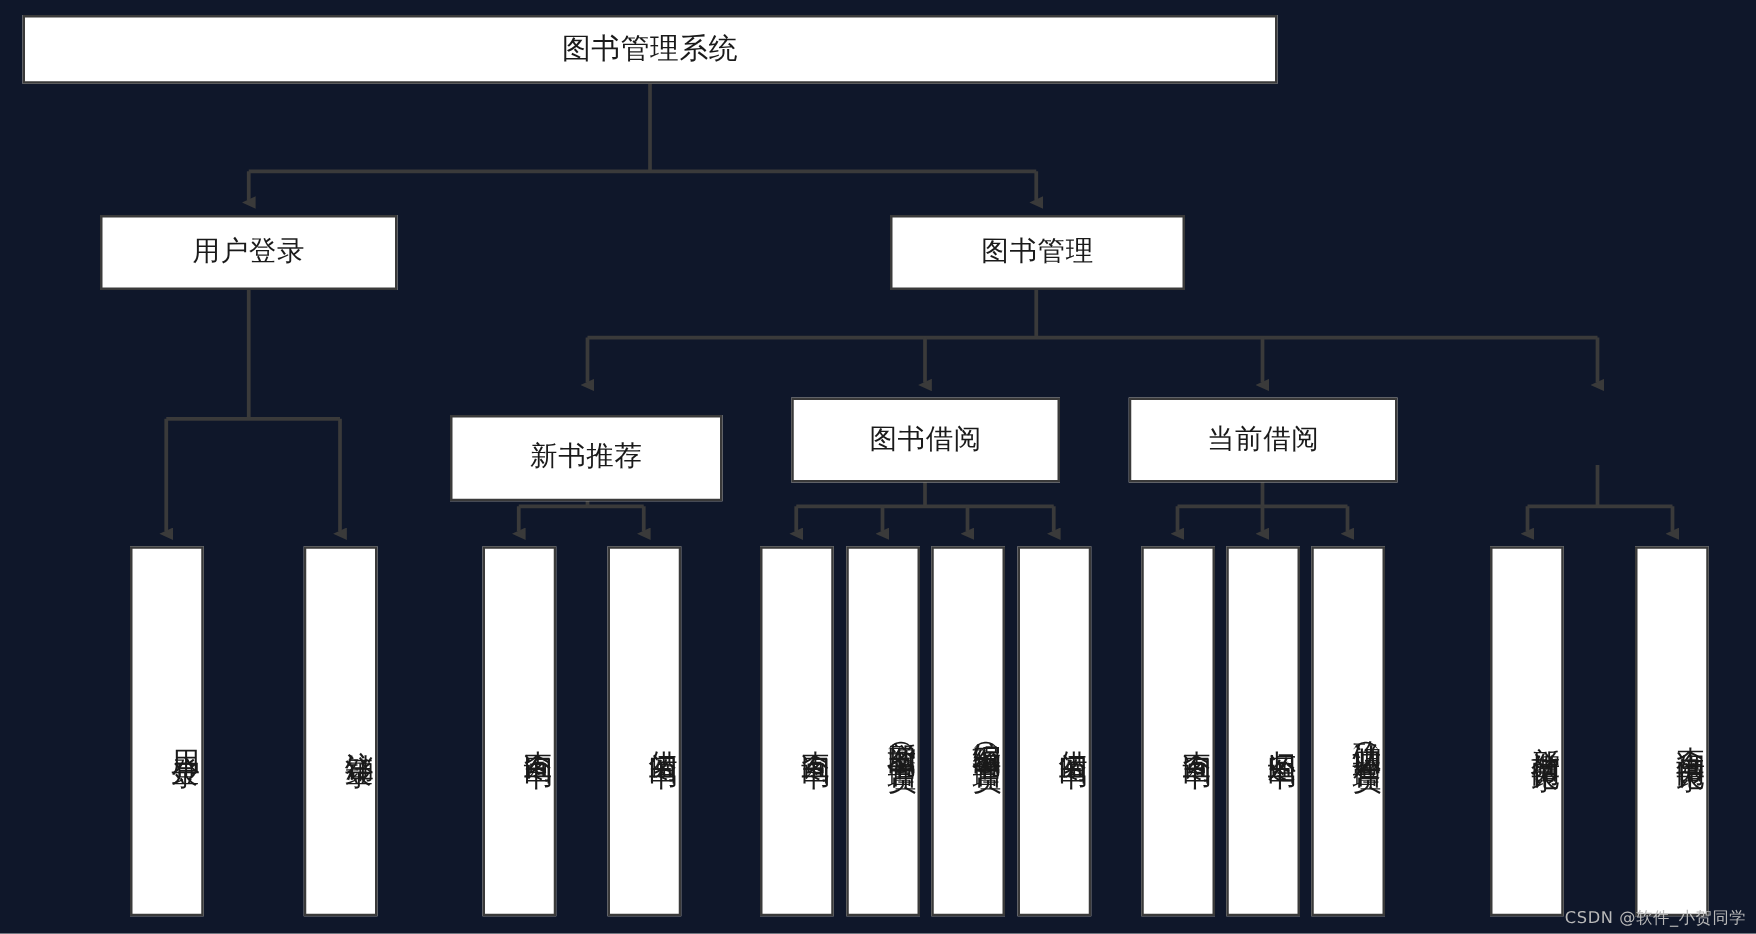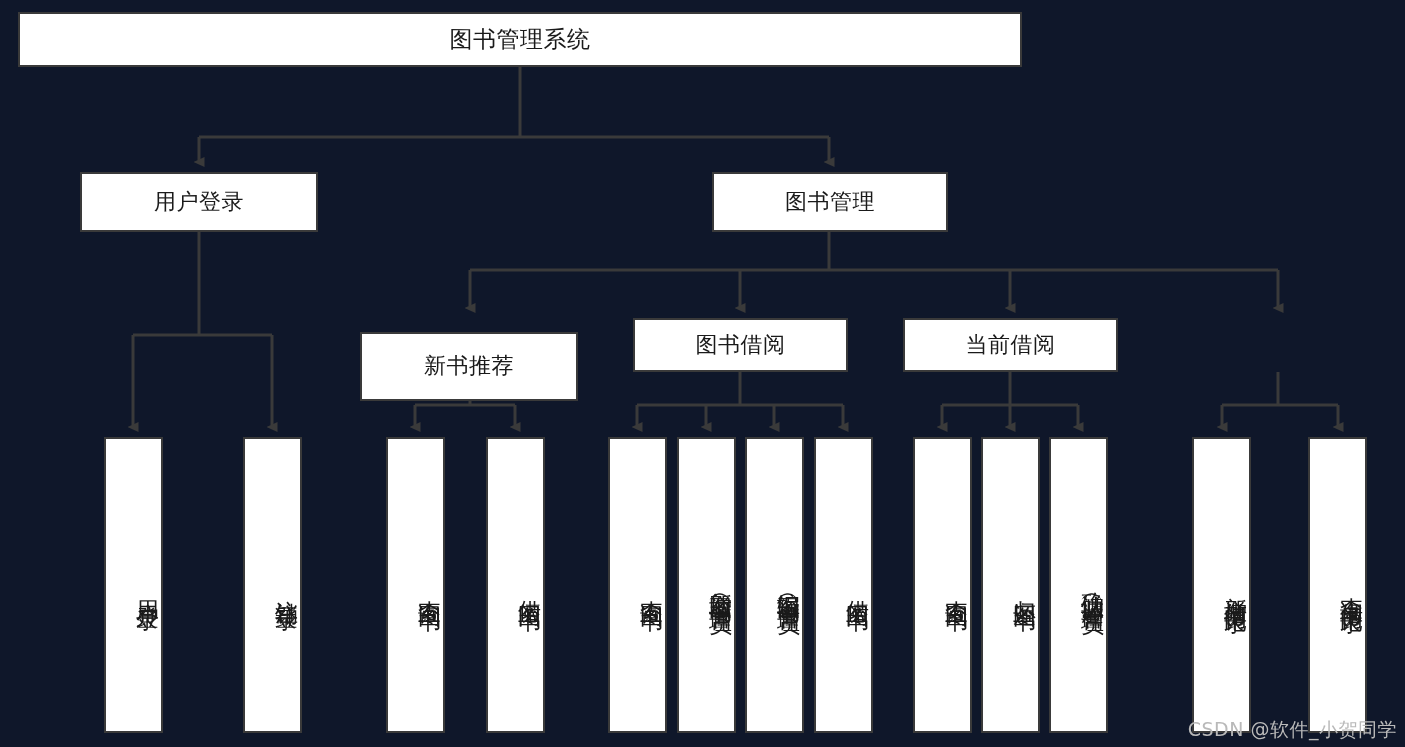--- a/index.html
+++ b/index.html
@@ -60,21 +60,21 @@
     align-items: flex-start;
     padding-top: 4px;
   }
   .label {
     display: block;
   }
   .watermark {
     position: absolute;
     right: 8px;
     bottom: 4px;
-    font-size: 19px;
+    font-size: 13px;
     color: #b9b9b9;
     white-space: nowrap;
     z-index: 5;
     letter-spacing: 0.5px;
   }
 </style>
 </head>
 <body>
 
 <div id="diagram-root">
@@ -138,25 +138,25 @@
   </div>
 
   <div class="node node-h" style="left:712px; top:172px; width:236px; height:60px;text-align:center;">
     <span class="label">图书管理</span>
   </div>
 
   <div class="node node-h" style="left:360px; top:332px; width:218px; height:69px;">
     <span class="label">新书推荐</span>
   </div>
 
-  <div class="node node-h" style="left:633px; top:318px; width:215px; height:54px;">
+  <div class="node node-h" style="left:633px; top:318px; width:215px; height:68px;">
     <span class="label">图书借阅</span>
   </div>
 
-  <div class="node node-h" style="left:903px; top:318px; width:215px; height:54px;">
+  <div class="node node-h" style="left:903px; top:318px; width:215px; height:68px;">
     <span class="label">当前借阅</span>
   </div>
 
 
   <div class="node node-v" style="left:104px; top:437px; width:59px; height:296px;">
     <span class="label">用户登录</span>
   </div>
 
   <div class="node node-v" style="left:243px; top:437px; width:59px; height:296px;">
     <span class="label">注销登录</span>

